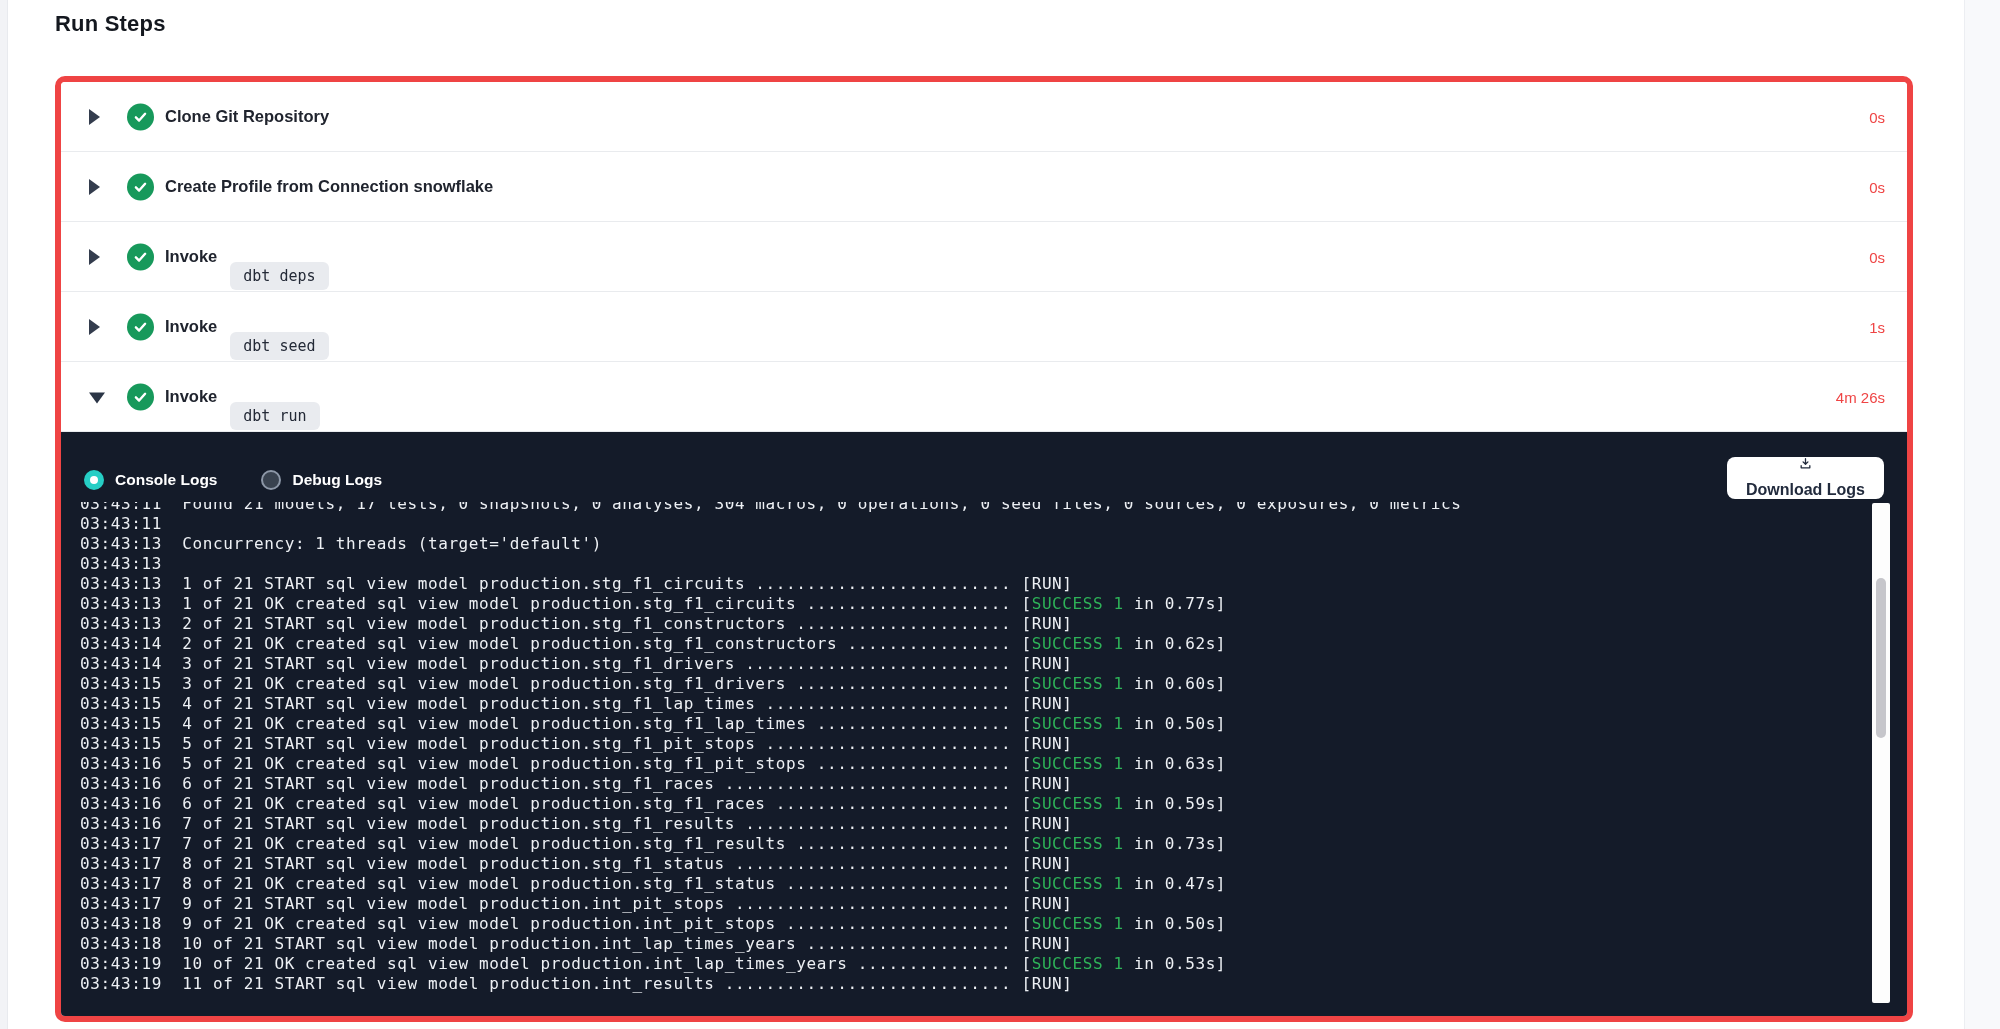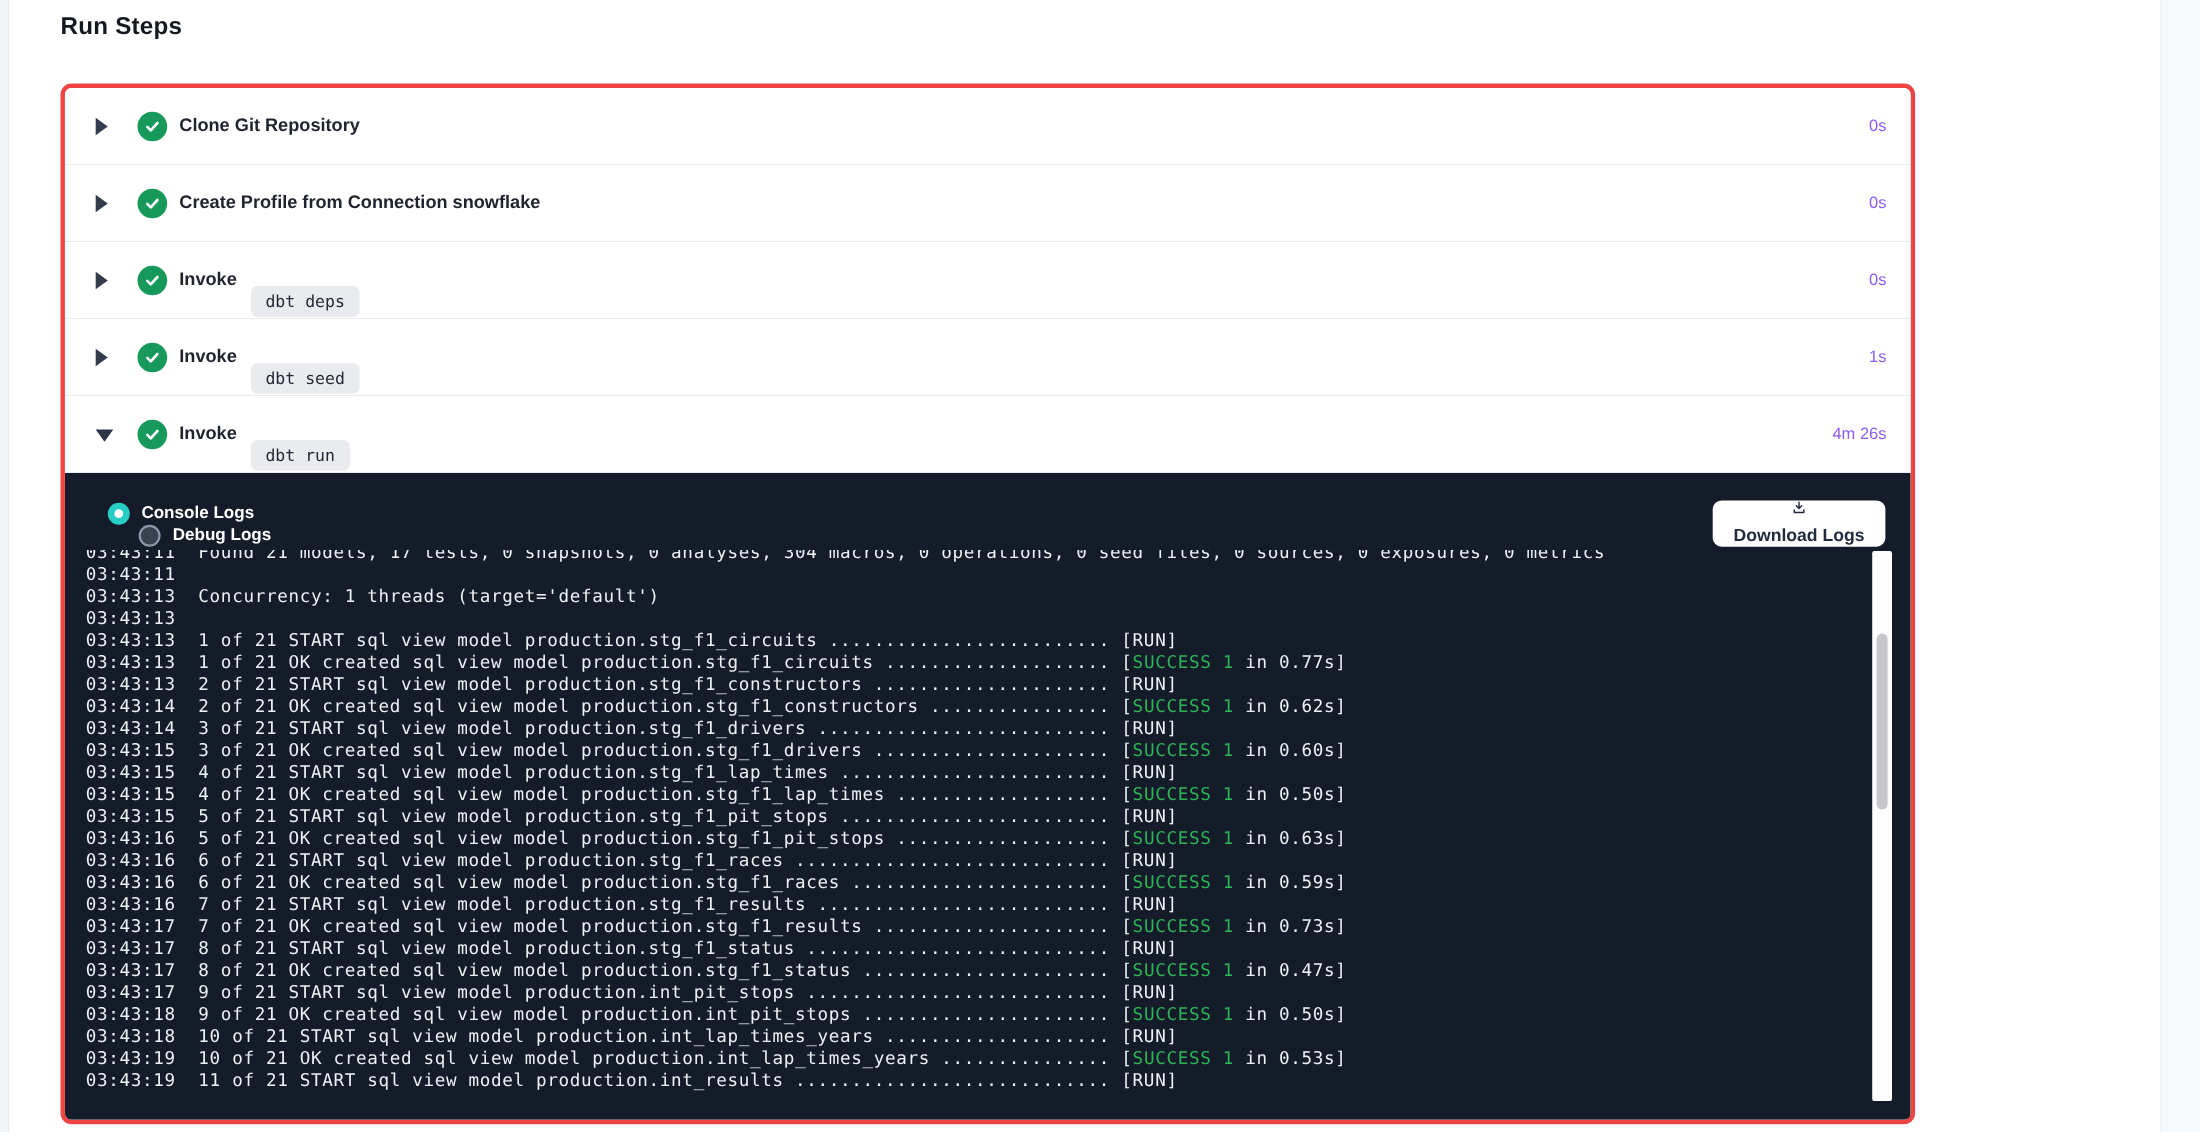--- a/index.html
+++ b/index.html
@@ -7,22 +7,22 @@
               font-family:"Liberation Sans", sans-serif; position:relative; }
 
   .edge-left  { position:absolute; left:0; top:0; width:8px; height:100%;
                 background:#f2f3f6; border-right:1px solid #e8eaee; }
   .edge-right { position:absolute; left:1964px; top:0; width:36px; height:100%;
                 background:#f8f9fb; border-left:1px solid #eceef2; }
 
   .page-title { position:absolute; left:55px; top:11px; font-size:22px; font-weight:700;
                 color:#14181f; letter-spacing:0.2px;text-align:right; }
 
-  .card { position:absolute; left:55px; top:76px; width:1686px; height:946px;
-          background:#fff; border:4px solid #ef4444; border-radius:10px; overflow:hidden;text-decoration:underline; }
+  .card { position:absolute; left:55px; top:76px; width:1858px; height:946px;
+          background:#fff; border:6px solid #ef4444; border-radius:10px; overflow:hidden;text-decoration:underline; }
 
   .step-row { position:relative; height:70px; border-bottom:1px solid #e9ebee; background:#fff; }
 
   .caret { position:absolute; left:28px; top:50%; transform:translateY(-50%);
            width:0; height:0; }
   .caret.right { border-top:8px solid transparent; border-bottom:8px solid transparent;
                  border-left:11px solid #333c4d; }
   .caret.down  { border-left:8px solid transparent; border-right:8px solid transparent;
                  border-top:11px solid #2b3546; margin-top:1px; }
 
@@ -31,27 +31,27 @@
            display:flex; align-items:center; justify-content:center; }
   .check svg { width:17px; height:17px; }
 
   .step-main { position:absolute; left:104px; top:0; height:100%;
                display:flex; align-items:center; gap:13px; }
   .step-label { font-size:16.5px; font-weight:700; color:#20242e; }
   .chip { background:#e9ebef; border-radius:6px; padding:5px 13px;
           font-family:"DejaVu Sans Mono", monospace; font-size:15px; color:#232936;margin-top:38px; }
 
   .duration { position:absolute; right:22px; top:50%; transform:translateY(-50%);
-              font-size:15px; color:#8b5cf6; }
+              font-size:15px; color:#ef4444; }
 
   
   .log-panel { position:relative; width:100%; height:588px; background:var(--panel-bg,#141b29); }
 
   .controls { position:absolute; left:23px; top:27px; height:42px;
-              display:flex; align-items:center;flex-direction:column; }
+              display:flex; align-items:center; }
   .radio-item { display:flex; align-items:center; gap:11px; cursor:pointer; }
   .radio-item + .radio-item { margin-left:44px; }
   .radio { width:20px; height:20px; border-radius:50%; position:relative; }
   .radio.selected { background:var(--teal,#26cec5); }
   .radio.selected::after { content:""; position:absolute; left:50%; top:50%;
        transform:translate(-50%,-50%); width:8px; height:8px; border-radius:50%; background:#fff; }
   .radio.unselected { background:#39424f; border:2.5px solid #8d97a7; }
   .radio-label { font-size:15.5px; font-weight:700; color:#ffffff; }
 
   .download-btn { position:absolute; right:23px; top:25px; height:42px;

